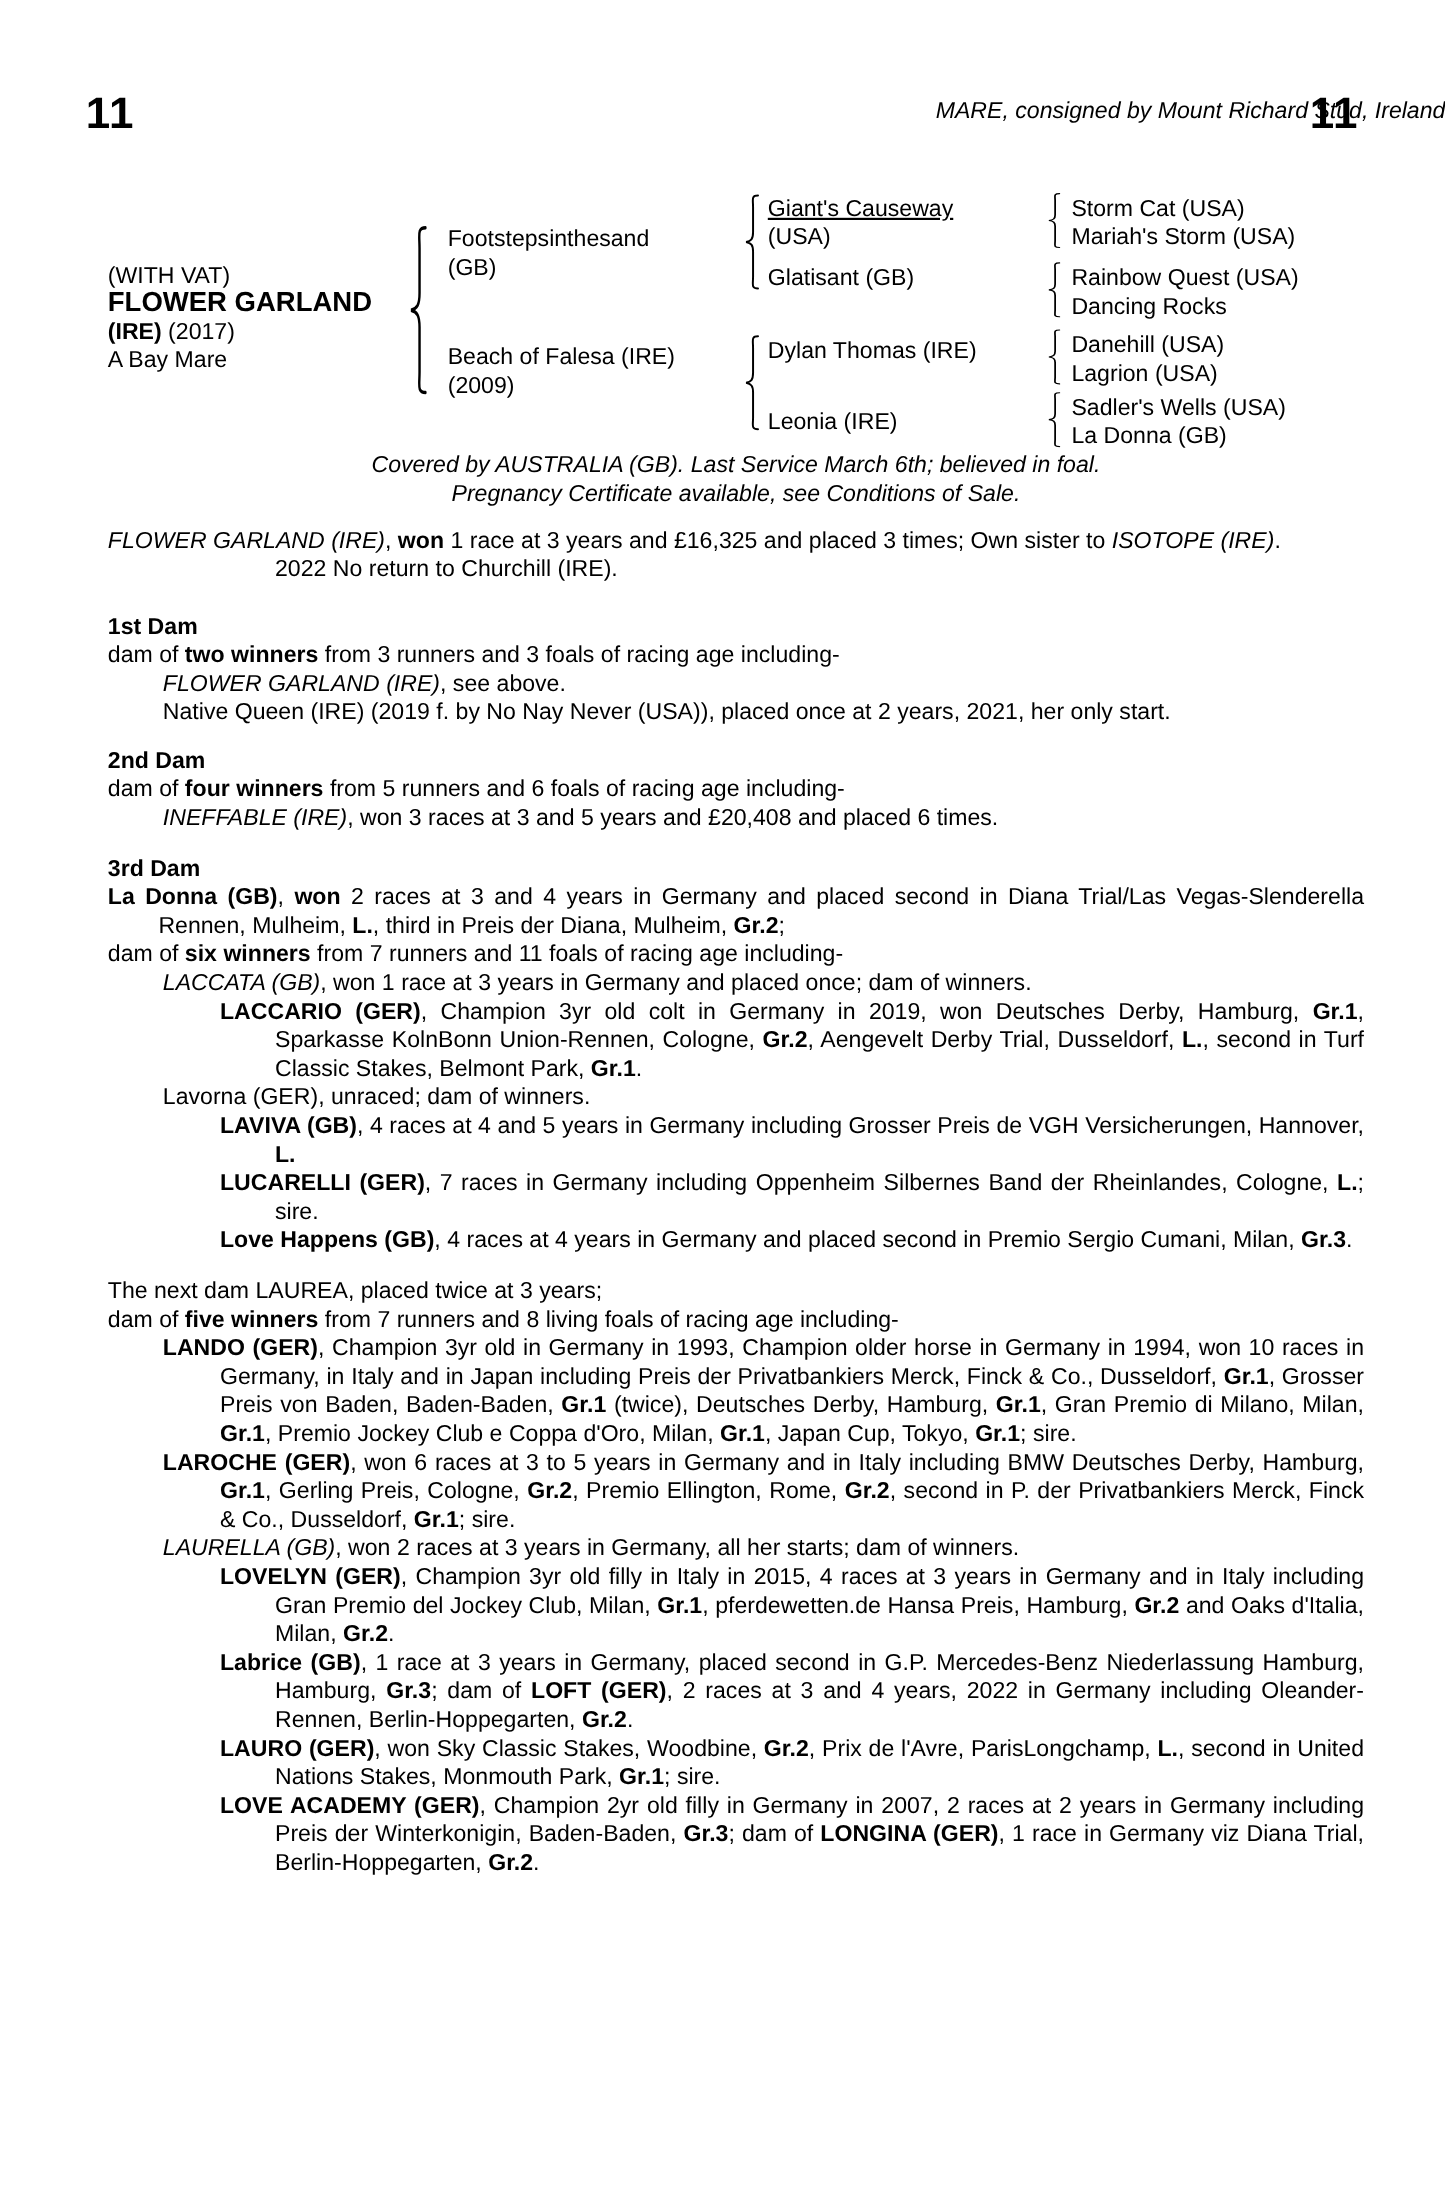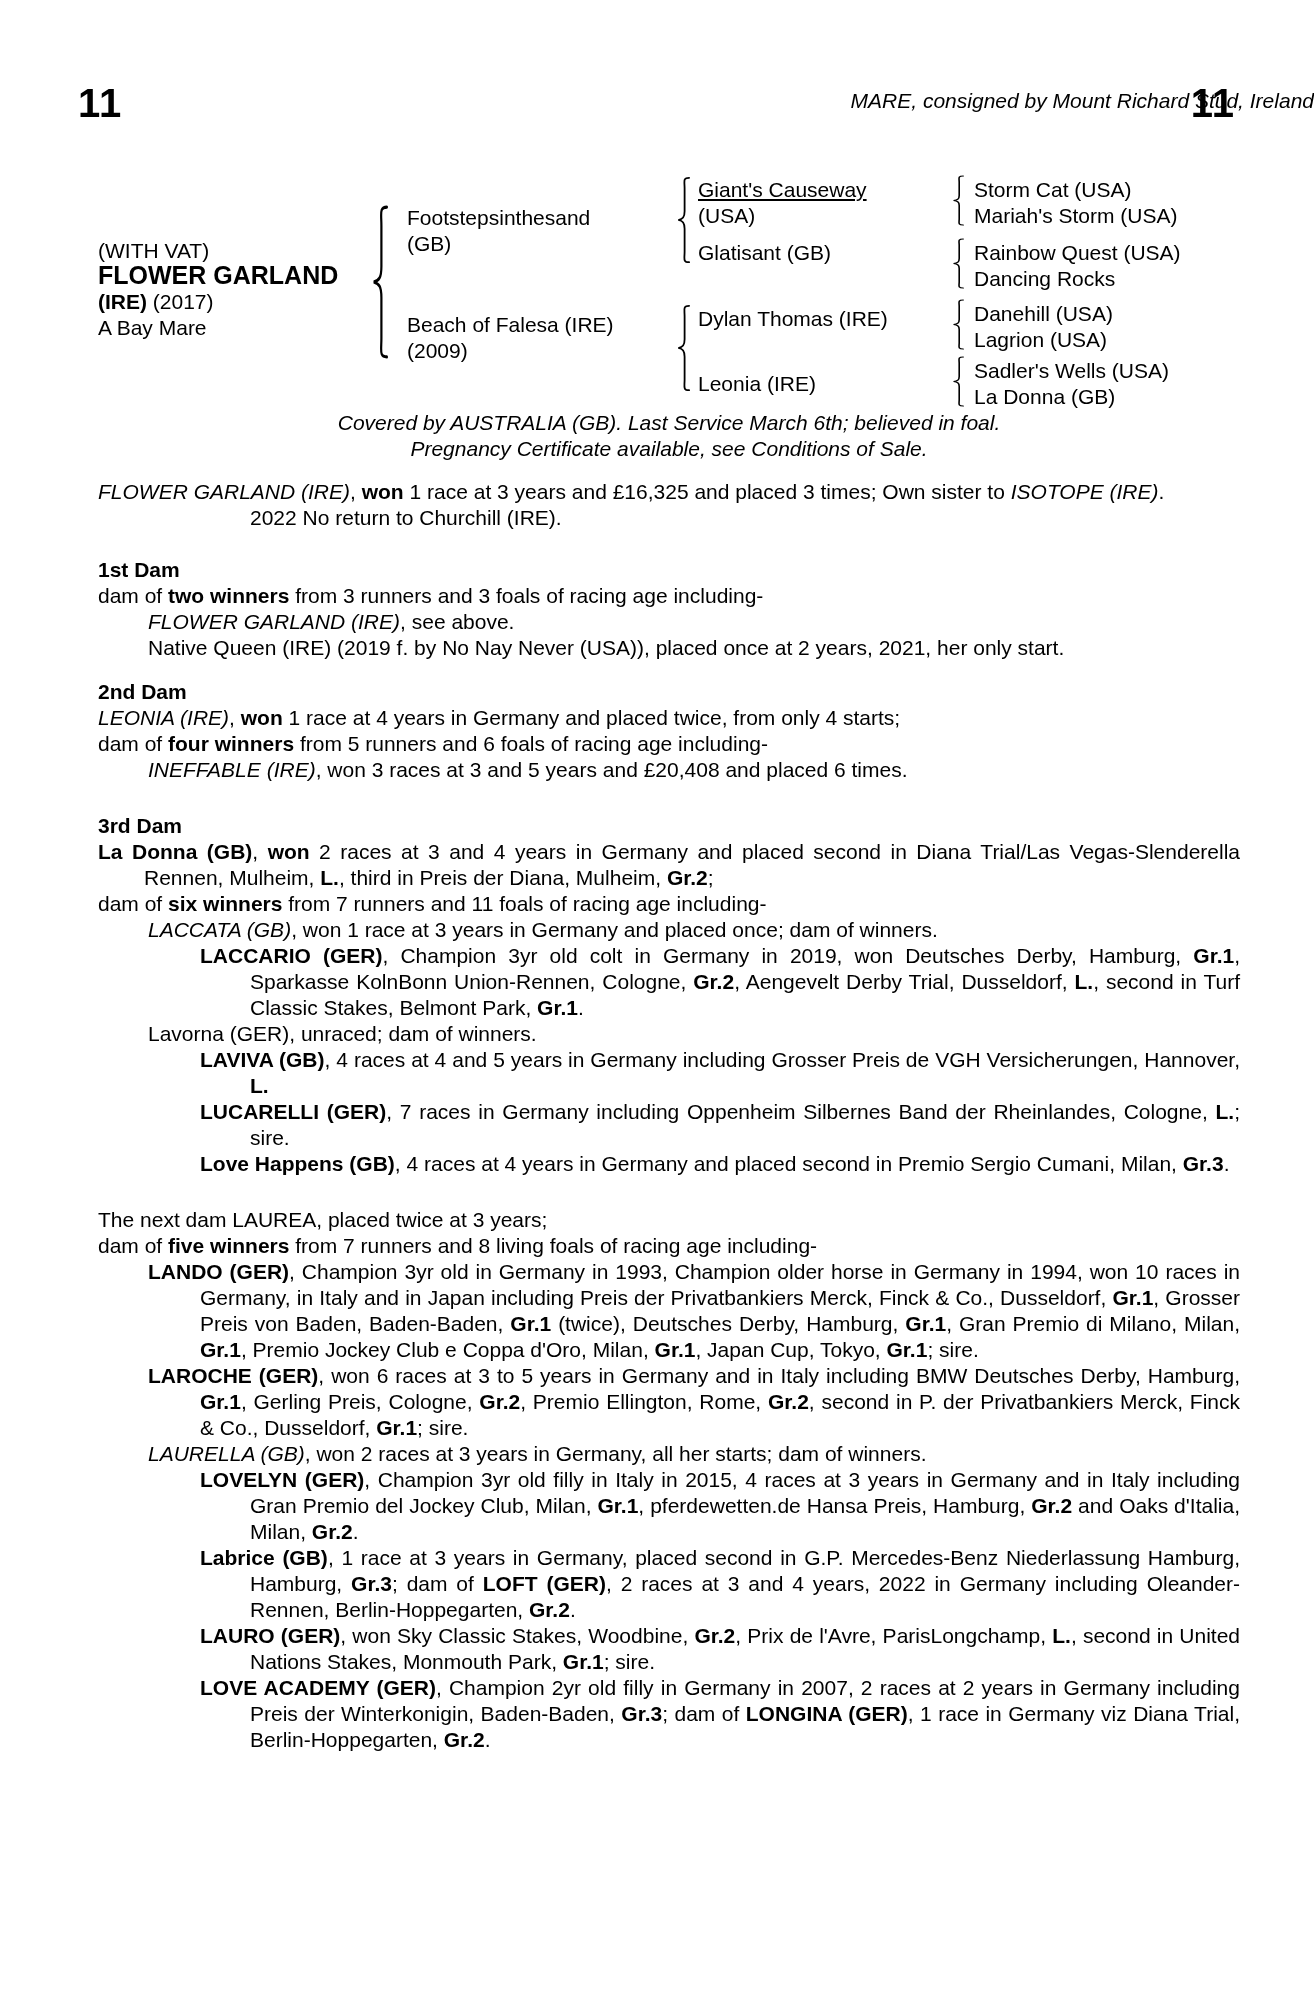--- a/index.html
+++ b/index.html
@@ -21,21 +21,21 @@
   .flow{position:absolute;left:98px;top:410px;width:1142px;}
   .center{text-align:center;font-style:italic;}
   .para{text-align:justify;}
   .hd{font-weight:bold;}
   .p0{padding-left:46px;text-indent:-46px;}
   .t1{padding-left:102px;text-indent:-52px;}
   .t2{padding-left:152px;text-indent:-50px;}
   .s3{padding-left:152px;}
   .g17{margin-top:17px;}
   .g18{margin-top:18px;}
-  .g20{margin-top:30px;}
+  .g20{margin-top:20px;}
   .g26{margin-top:26px;}
 </style>
 </head>
 <body>
 
 <div class="page">
 
   <div class="header">MARE, consigned by Mount Richard Stud, Ireland</div>
   <div class="lot lot-left">11</div>
   <div class="lot lot-right">11</div>
@@ -97,21 +97,20 @@
 
     <div class="para p0 g17"><span class="i">FLOWER GARLAND (IRE)</span><span>, </span><span class="b">won</span><span> 1 race at 3 years and £16,325 and placed 3 times; Own sister to </span><span class="i">ISOTOPE (IRE)</span><span>.</span></div>
     <div class="s3"><span>2022 No return to Churchill (IRE).</span></div>
 
     <div class="hd g26">1st Dam</div>
     <div class="para"><span>dam of </span><span class="b">two winners</span><span> from 3 runners and 3 foals of racing age including-</span></div>
     <div class="para t1"><span class="i">FLOWER GARLAND (IRE)</span><span>, see above.</span></div>
     <div class="para t1"><span>Native Queen (IRE) (2019 f. by No Nay Never (USA)), placed once at 2 years, 2021, her only start.</span></div>
 
     <div class="hd g18">2nd Dam</div>
-    <div class="para p0"><span class="i">LEONIA (IRE)</span><span>, </span><span class="b">won</span><span> 1 race at 4 years in Germany and placed twice, from only 4 starts;</span></div>
     <div class="para"><span>dam of </span><span class="b">four winners</span><span> from 5 runners and 6 foals of racing age including-</span></div>
     <div class="para t1"><span class="i">INEFFABLE (IRE)</span><span>, won 3 races at 3 and 5 years and £20,408 and placed 6 times.</span></div>
 
     <div class="hd g20">3rd Dam</div>
     <div class="para p0"><span class="b">La Donna (GB)</span><span>, </span><span class="b">won</span><span> 2 races at 3 and 4 years in Germany and placed second in Diana Trial/Las Vegas-Slenderella Rennen, Mulheim, </span><span class="b">L.</span><span>, third in Preis der Diana, Mulheim, </span><span class="b">Gr.2</span><span>;</span></div>
     <div class="para"><span>dam of </span><span class="b">six winners</span><span> from 7 runners and 11 foals of racing age including-</span></div>
     <div class="para t1"><span class="i">LACCATA (GB)</span><span>, won 1 race at 3 years in Germany and placed once; dam of winners.</span></div>
     <div class="para t2"><span class="b">LACCARIO (GER)</span><span>, Champion 3yr old colt in Germany in 2019, won Deutsches Derby, Hamburg, </span><span class="b">Gr.1</span><span>, Sparkasse KolnBonn Union-Rennen, Cologne, </span><span class="b">Gr.2</span><span>, Aengevelt Derby Trial, Dusseldorf, </span><span class="b">L.</span><span>, second in Turf Classic Stakes, Belmont Park, </span><span class="b">Gr.1</span><span>.</span></div>
     <div class="para t1"><span>Lavorna (GER), unraced; dam of winners.</span></div>
     <div class="para t2"><span class="b">LAVIVA (GB)</span><span>, 4 races at 4 and 5 years in Germany including Grosser Preis de VGH Versicherungen, Hannover, </span><span class="b">L.</span></div>

